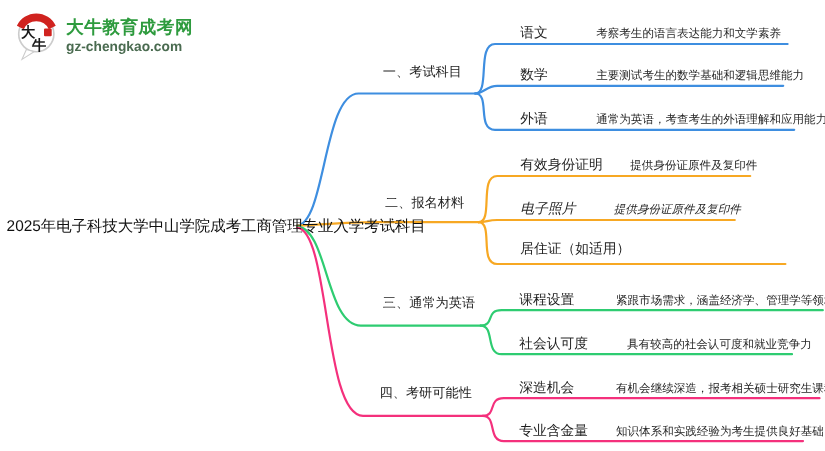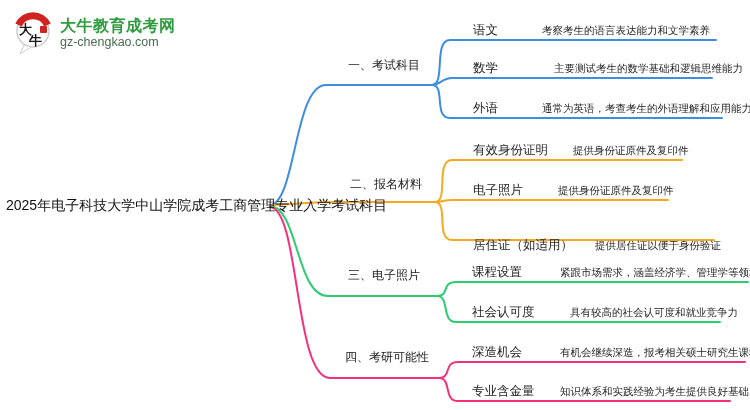--- a/index.html
+++ b/index.html
@@ -7,21 +7,21 @@
     width:750px;height:410px;position:relative;overflow:hidden;
     background:#ffffff;
     font-family:"Liberation Sans","DejaVu Sans",sans-serif;
     color:#1e1e1e;
   }
   .abs{position:absolute;white-space:nowrap;}
 
   
   .logo{position:absolute;left:14px;top:10px;display:flex;align-items:center;gap:6px;cursor:pointer;}
   .logo-title{font-size:16px;font-weight:bold;color:#2e9b3e;letter-spacing:.5px;line-height:18px;}
-  .logo-subtitle{font-size:12.5px;font-weight:normal;color:#4a6b50;line-height:14px;}
+  .logo-subtitle{font-size:12.5px;font-weight:bold;color:#4a6b50;line-height:14px;}
 
   
   svg.map{position:absolute;left:0;top:0;}
   svg.map path{fill:none;stroke-width:2;stroke-linecap:round;}
   path.trunk{stroke-width:2.3;}
 
   .central{left:6px;top:197px;font-size:14px;font-weight:500;color:#111;}
 
   .branch-label{font-size:12px;color:#222;}
 
@@ -70,47 +70,46 @@
   <div class="logo-text">
     <div class="logo-title">大牛教育成考网</div>
     <div class="logo-subtitle">gz-chengkao.com</div>
   </div>
 </div>
 
 <div class="abs central">2025年电子科技大学中山学院成考工商管理专业入学考试科目</div>
 
 <div class="abs branch-label" style="left:348px;top:57px;">一、考试科目</div>
 <div class="abs branch-label" style="left:350px;top:176px;">二、报名材料</div>
-<div class="abs branch-label" style="left:348px;top:267px;">三、电子照片</div>
+<div class="abs branch-label" style="left:348px;top:267px;">三、通常为英语</div>
 <div class="abs branch-label" style="left:345px;top:349px;">四、考研可能性</div>
 
 <div class="abs leaf" style="left:448px;top:21px;">
   <span class="leaf-label ml15 w69">语文</span>
   <span class="leaf-desc">考察考生的语言表达能力和文学素养</span>
 </div>
-<div class="abs leaf" style="left:448px;top:59px;gap:12px;">
+<div class="abs leaf" style="left:448px;top:59px;">
   <span class="leaf-label ml15 w69">数学</span>
   <span class="leaf-desc">主要测试考生的数学基础和逻辑思维能力</span>
 </div>
 <div class="abs leaf" style="left:448px;top:99px;">
   <span class="leaf-label ml15 w69">外语</span>
   <span class="leaf-desc">通常为英语，考查考生的外语理解和应用能力</span>
 </div>
 
 <div class="abs leaf" style="left:448px;top:141px;">
   <span class="leaf-label ml15 w100">有效身份证明</span>
   <span class="leaf-desc">提供身份证原件及复印件</span>
 </div>
-<div class="abs leaf" style="left:448px;top:181px;">
+<div class="abs leaf" style="left:448px;top:181px;font-style:italic;">
   <span class="leaf-label ml15 w85">电子照片</span>
   <span class="leaf-desc">提供身份证原件及复印件</span>
 </div>
-<div class="abs leaf" style="left:448px;top:236px;justify-content:center;">
+<div class="abs leaf" style="left:448px;top:217px;justify-content:center;">
   <span class="leaf-label ml15 w122">居住证（如适用）</span>
-  <span class="leaf-desc">提供居住证以便于身份验证</span>
 </div>
 
 <div class="abs leaf" style="left:456px;top:263px;">
   <span class="leaf-label ml16 w88">课程设置</span>
   <span class="leaf-desc">紧跟市场需求，涵盖经济学、管理学等领域</span>
 </div>
 <div class="abs leaf" style="left:456px;top:303px;">
   <span class="leaf-label ml16 w98">社会认可度</span>
   <span class="leaf-desc">具有较高的社会认可度和就业竞争力</span>
 </div>

